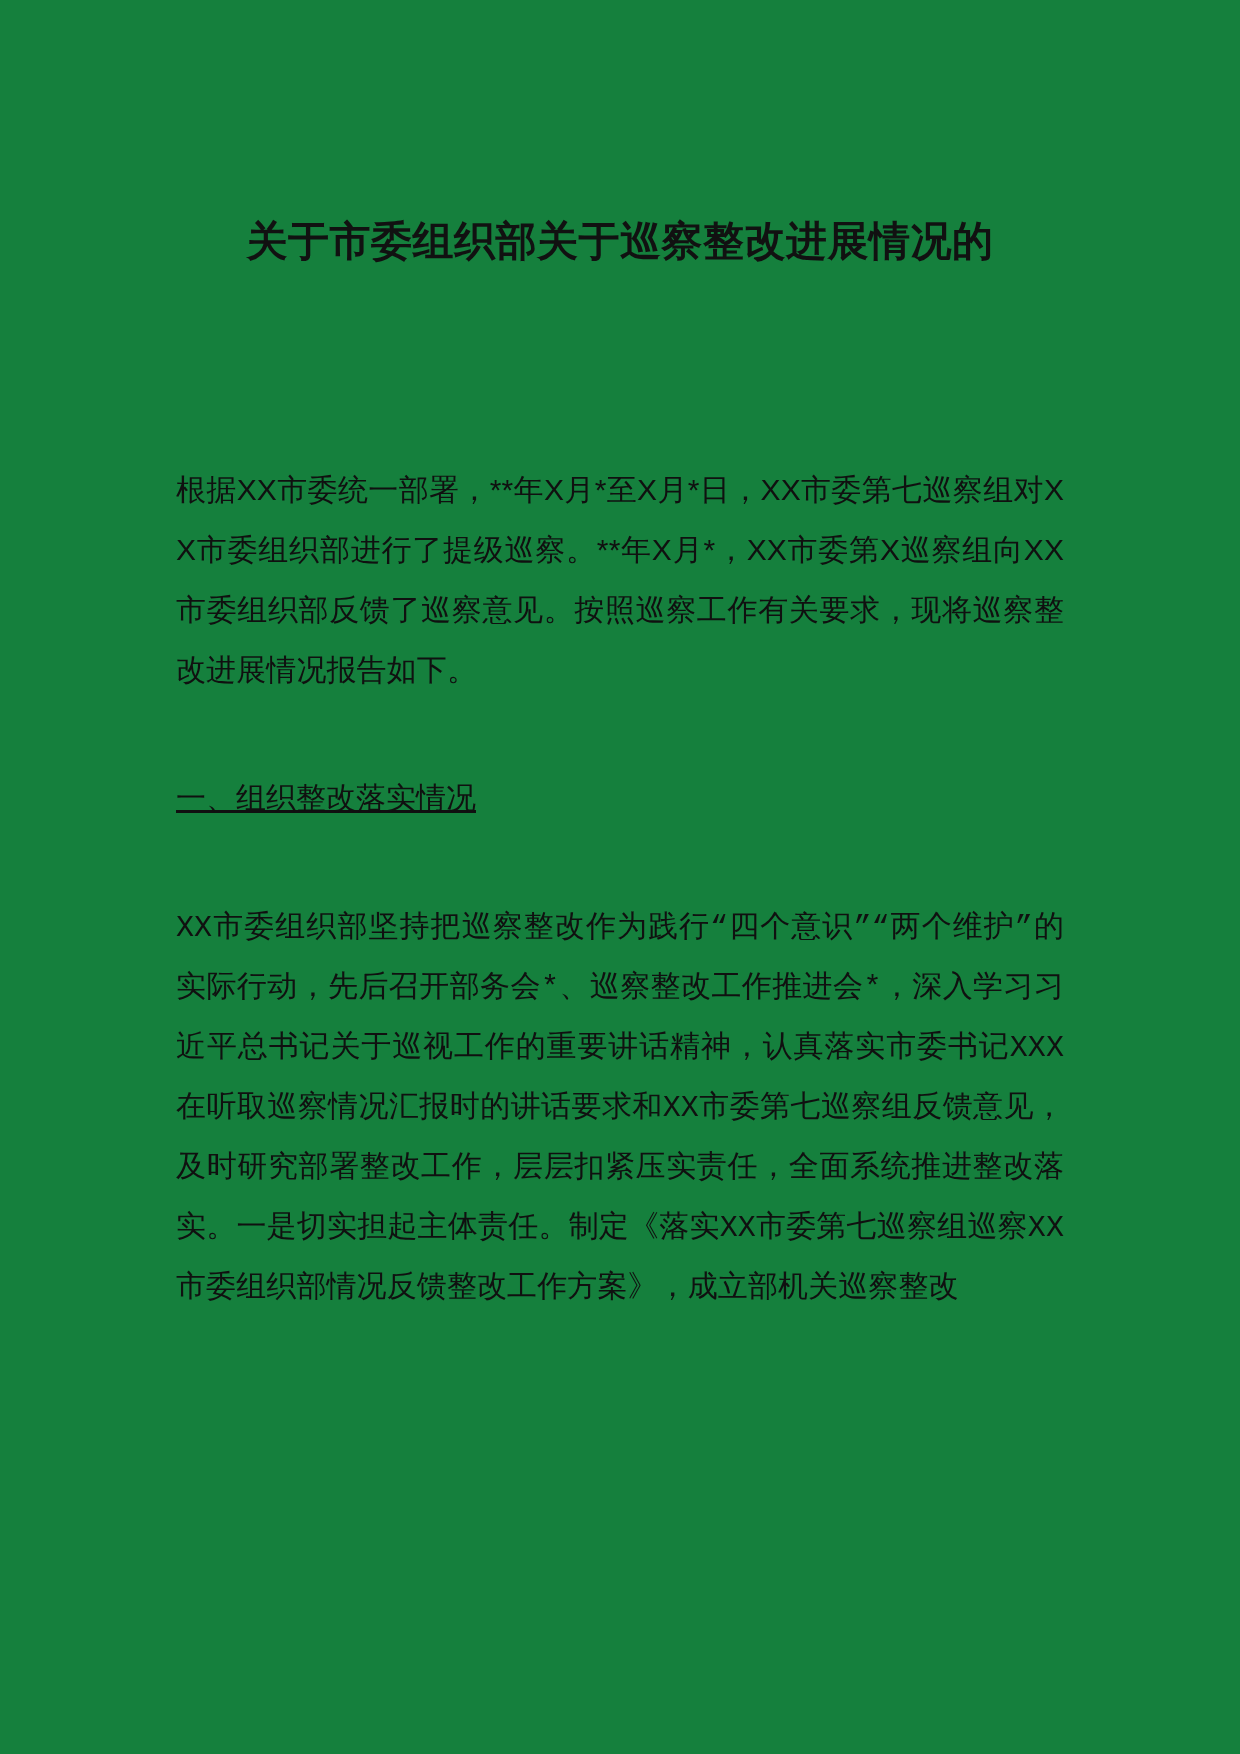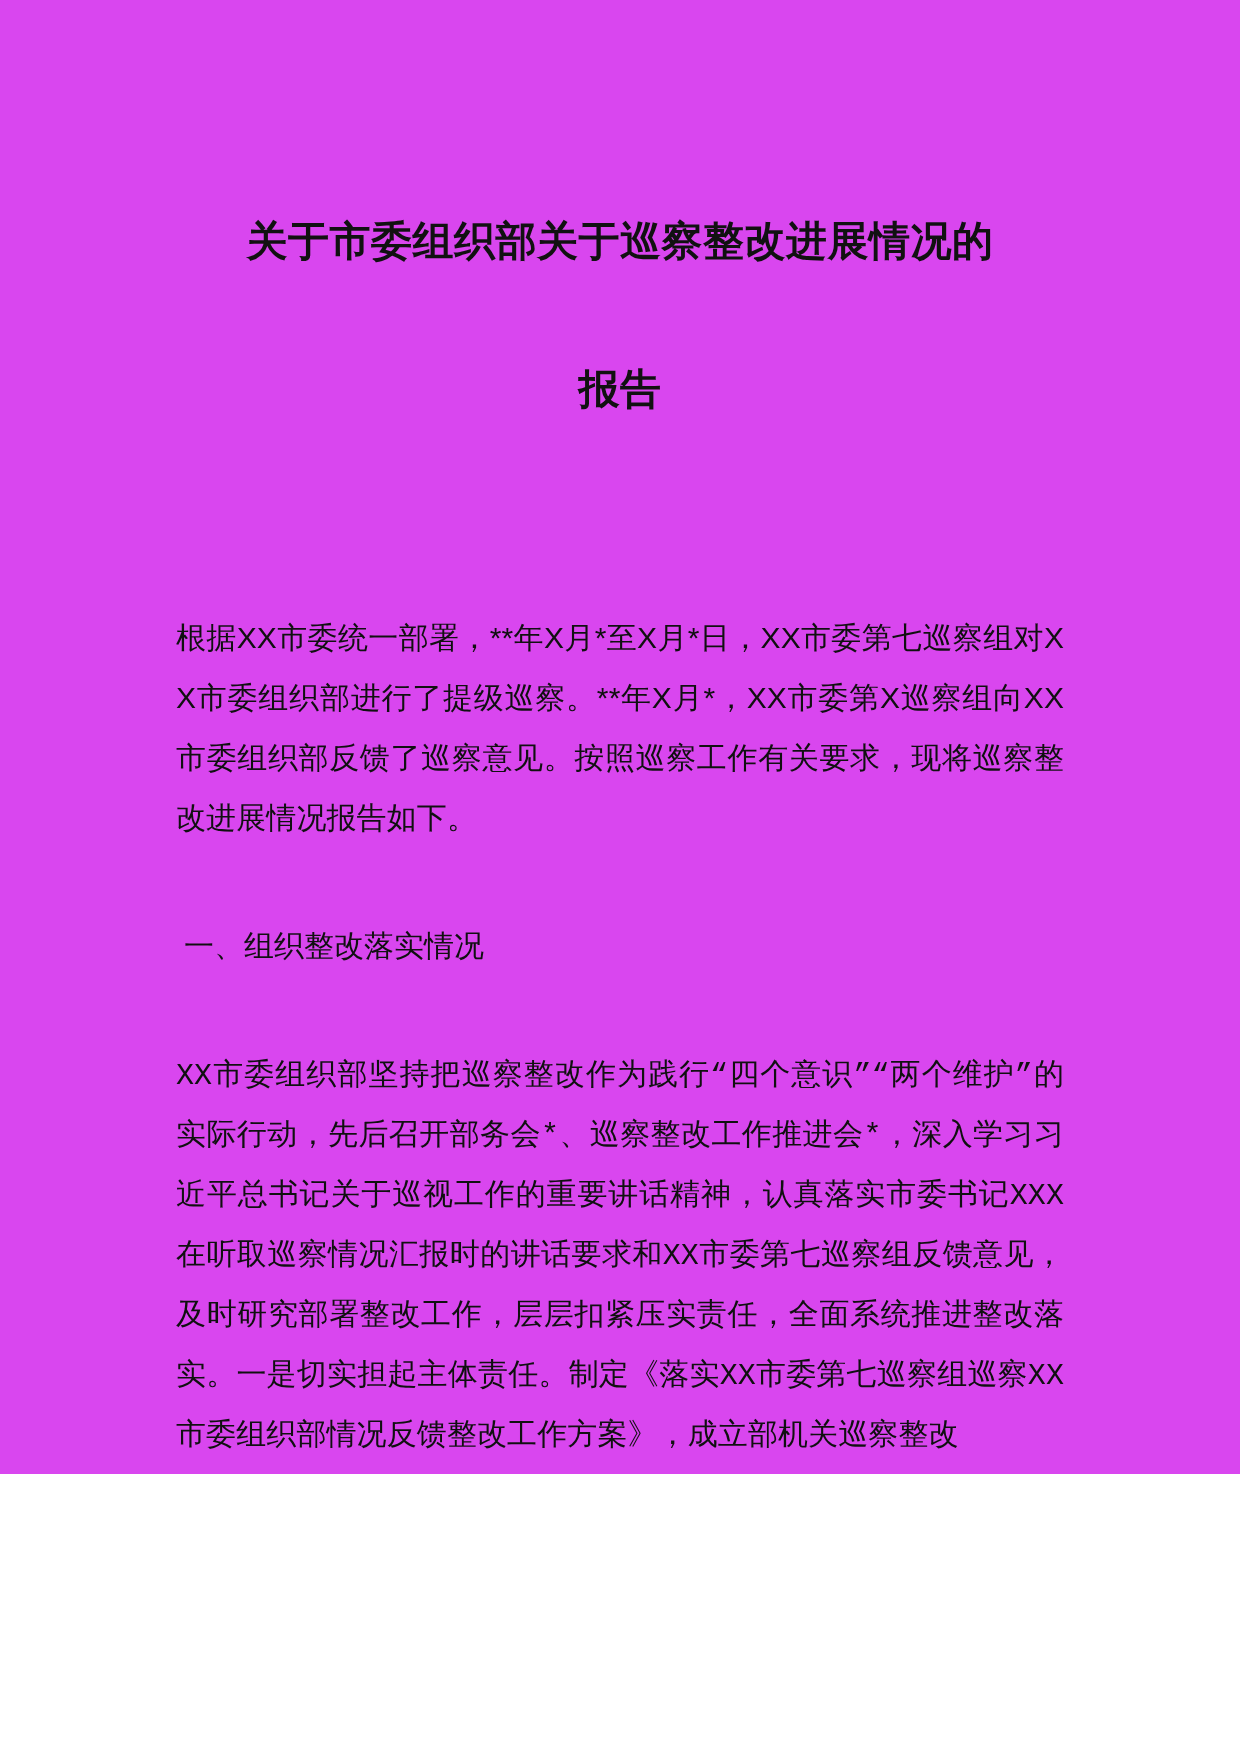--- a/index.html
+++ b/index.html
@@ -7,23 +7,23 @@
     padding: 0;
     background: #ffffff;
   }
   body {
     font-family: "Liberation Sans", "DejaVu Sans", sans-serif;
     color: #000000;
   }
   .page {
     position: relative;
     width: 1240px;
-    height: 1474px;
+    height: 1754px;
     margin: 0 auto;
-    background: #d946ef;
+    background: #15803d;
     overflow: hidden;
     box-sizing: border-box;
   }
   .doc-body {
     position: absolute;
     left: 168px;
     top: 0;
     width: 904px;
   }
 
@@ -53,42 +53,42 @@
     text-align: justify;
     text-justify: inter-character;
     color: #101010;
     letter-spacing: 0.1px;
     word-break: break-all;
   }
   .para-lead {
     margin-top: 146px;
   }
   .heading-1 {
-    margin: 16px;
+    margin: 8px;
     margin-top: 68px;
     font-size: 30px;
     line-height: 60px;
     font-weight: 400;
     color: #101010;
     text-align: left;
+    text-decoration: underline;
   }
   .para-section {
     margin-top: 70px;
     font-family: Liberation Mono, monospace;
   }
 </style>
 </head>
 <body>
 
 <div class="page">
   <div class="doc-body">
 
     <h1 class="doc-title">
       <span class="title-line title-line-1">关于市委组织部关于巡察整改进展情况的</span>
-      <span class="title-line title-line-2">报告</span>
     </h1>
 
     <p class="para para-lead">根据XX市委统一部署，**年X月*至X月*日，XX市委第七巡察组对XX市委组织部进行了提级巡察。**年X月*，XX市委第X巡察组向XX市委组织部反馈了巡察意见。按照巡察工作有关要求，现将巡察整改进展情况报告如下。</p>
 
     <h2 class="heading-1">一、组织整改落实情况</h2>
 
     <p class="para para-section">XX市委组织部坚持把巡察整改作为践行“四个意识”“两个维护”的实际行动，先后召开部务会*、巡察整改工作推进会*，深入学习习近平总书记关于巡视工作的重要讲话精神，认真落实市委书记XXX在听取巡察情况汇报时的讲话要求和XX市委第七巡察组反馈意见，及时研究部署整改工作，层层扣紧压实责任，全面系统推进整改落实。一是切实担起主体责任。制定《落实XX市委第七巡察组巡察XX市委组织部情况反馈整改工作方案》，成立部机关巡察整改</p>
 
   </div>
 </div>

